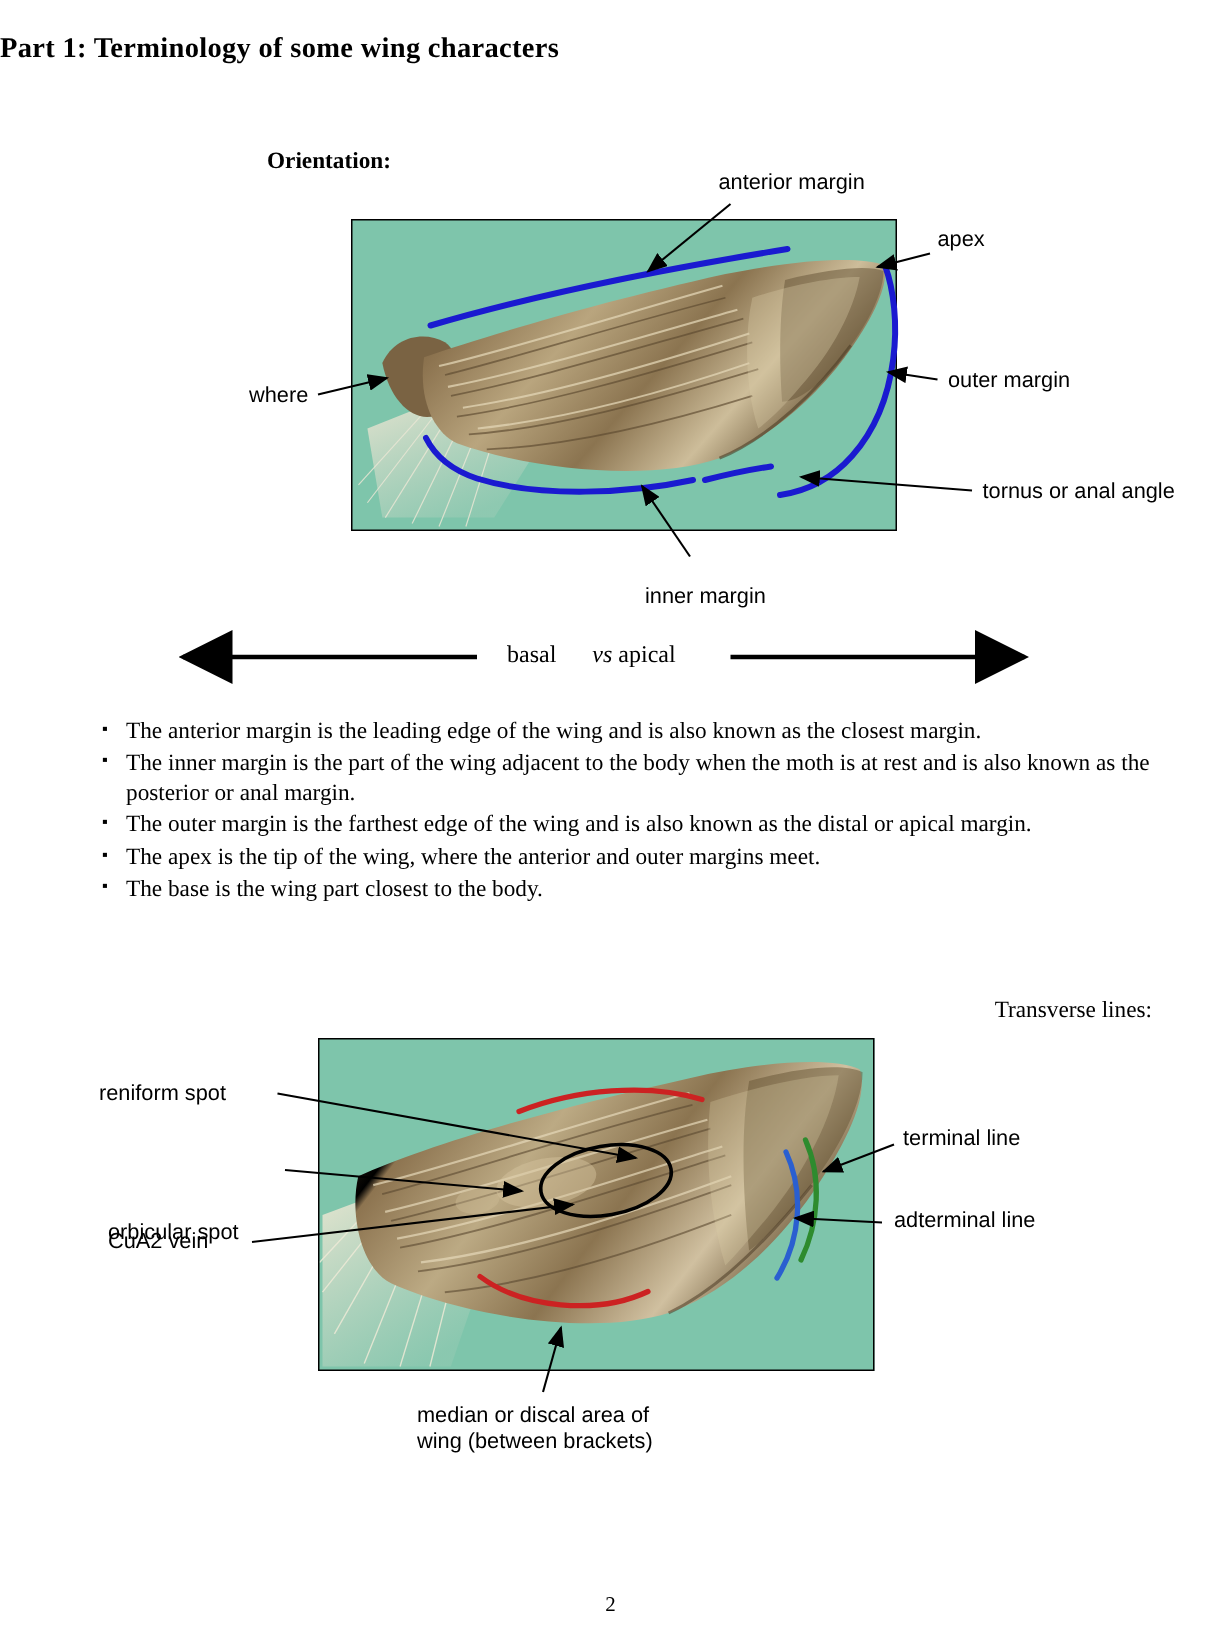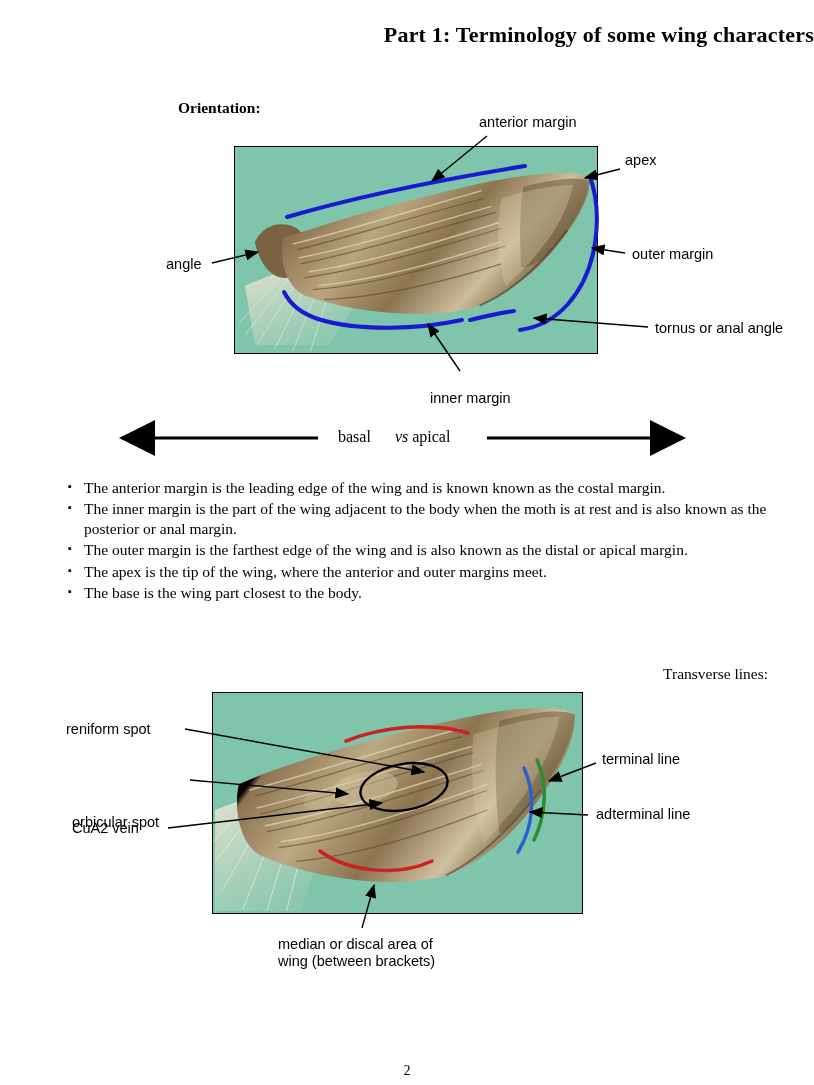--- a/index.html
+++ b/index.html
@@ -18,22 +18,22 @@
   .page {
     position: relative;
     width: 814px;
     height: 1085px;
   }
   .title {
     position: absolute;
     top: 22px;
     left: 0;
     width: 814px;
-    text-align: right;
-    font-size: 22px;
+    text-align: left;
+    font-size: 19px;
     font-weight: bold;
     letter-spacing: 0.2px;
   }
   .orientation-label {
     position: absolute;
     top: 99px;
     left: 178px;
     font-size: 15.5px;
     font-weight: bold;
   }
@@ -306,28 +306,28 @@
 
       <line x1="362" y1="928" x2="374" y2="885" marker-end="url(#ah)"></line>
     </g>
   </svg>
 
   <div class="lbl" style="left:479px; top:114px;">anterior margin</div>
   <div class="lbl" style="left:625px; top:152px;">apex</div>
   <div class="lbl" style="left:632px; top:246px;">outer margin</div>
   <div class="lbl" style="left:655px; top:320px;">tornus or anal angle</div>
   <div class="lbl" style="left:430px; top:374px;margin-top:16px;">inner margin</div>
-  <div class="lbl" style="left:166px; top:256px;">angle</div>
+  <div class="lbl" style="left:166px; top:256px;">where</div>
 
   <div class="basal-text"><span>basal </span><i>vs</i><span> apical</span></div>
 
   <div class="bullets">
     <div class="bullet-row">
       <span class="bullet-sq">▪</span>
-      <span class="bullet-txt">The anterior margin is the leading edge of the wing and is known known as the costal margin.</span>
+      <span class="bullet-txt">The anterior margin is the leading edge of the wing and is also known as the closest margin.</span>
     </div>
     <div class="bullet-row">
       <span class="bullet-sq">▪</span>
       <span class="bullet-txt">The inner margin is the part of the wing adjacent to the body when the moth is at rest and is also known as the posterior or anal margin.</span>
     </div>
     <div class="bullet-row">
       <span class="bullet-sq">▪</span>
       <span class="bullet-txt">The outer margin is the farthest edge of the wing and is also known as the distal or apical margin.</span>
     </div>
     <div class="bullet-row">

